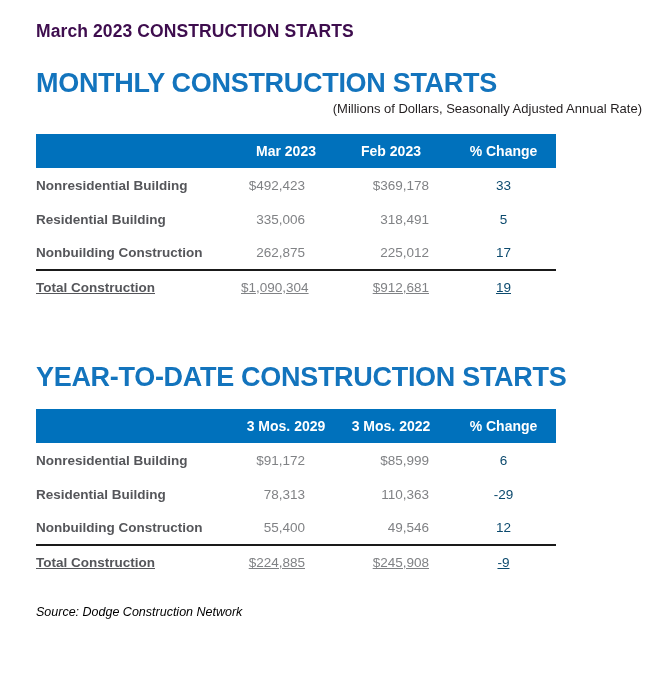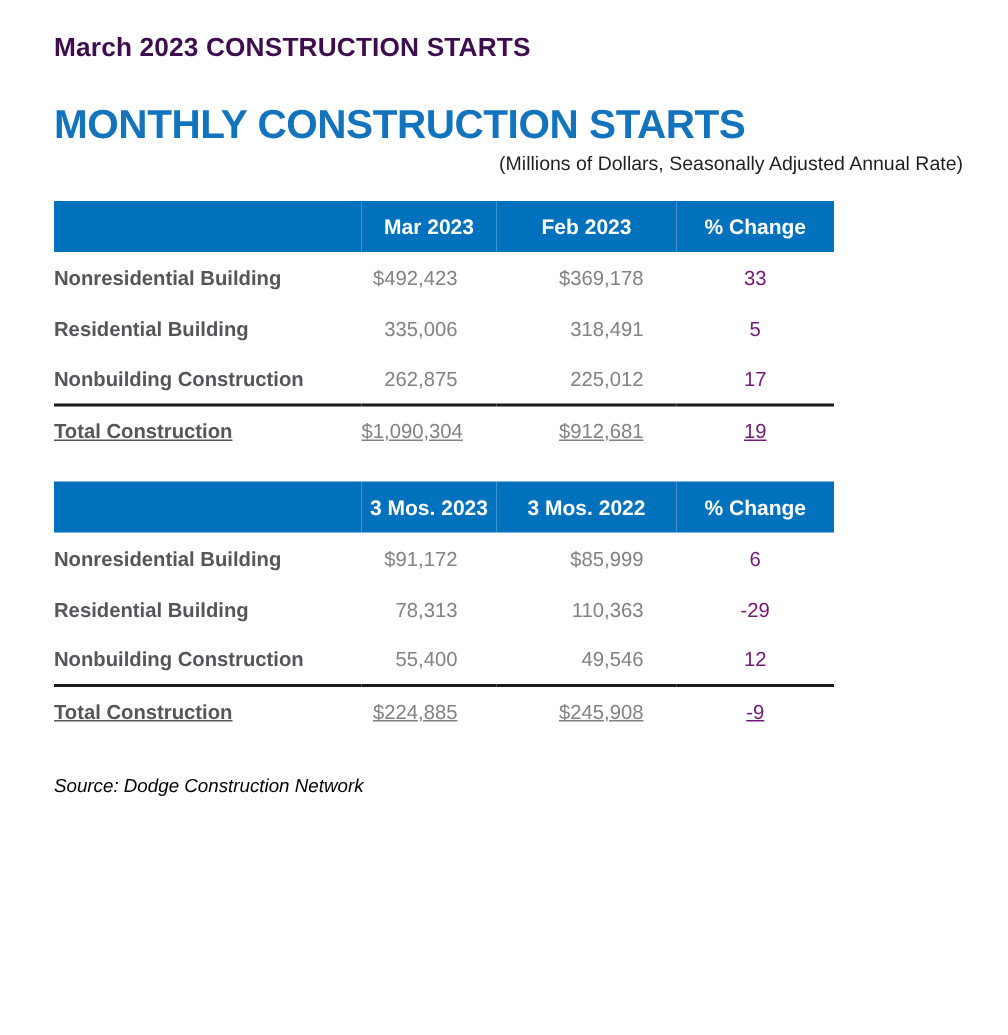--- a/index.html
+++ b/index.html
@@ -84,21 +84,21 @@
     color: #55565a;
   }
   td.num {
     text-align: right;
     color: #808285;
   }
   td.n1 { padding-right: 26px; }
   td.n2 { padding-right: 22px; }
   td.pct {
     text-align: center;
-    color: #701a75;
+    color: #0c4a6e;
   }
   tr.total-row td {
     border-top: 2px solid #1a1a1a;
     text-decoration: underline;
   }
   .source-note {
     margin: 26px 0 0 0;
     font-size: 12.5px;
     font-style: italic;
     color: #000000;
@@ -153,32 +153,33 @@
           <td class="label">Total Construction</td>
           <td class="num n1">$1,090,304</td>
           <td class="num n2">$912,681</td>
           <td class="pct">19</td>
         </tr>
       </tbody>
     </table>
   </section>
 
   <section>
+    <h2 class="section-heading second">YEAR-TO-DATE CONSTRUCTION STARTS</h2>
 
     <table class="data-table">
       <colgroup>
         <col class="c-label">
           <col class="c-n1">
           <col class="c-n2">
           <col class="c-pct">
       </colgroup>
       <thead>
         <tr class="band">
           <th class="h-label"></th>
-          <th class="h-num">3 Mos. 2023</th>
+          <th class="h-num">3 Mos. 2029</th>
           <th class="h-num">3 Mos. 2022</th>
           <th class="h-pct">% Change</th>
         </tr>
       </thead>
       <tbody>
         <tr>
           <td class="label">Nonresidential Building</td>
           <td class="num n1">$91,172</td>
           <td class="num n2">$85,999</td>
           <td class="pct">6</td>

